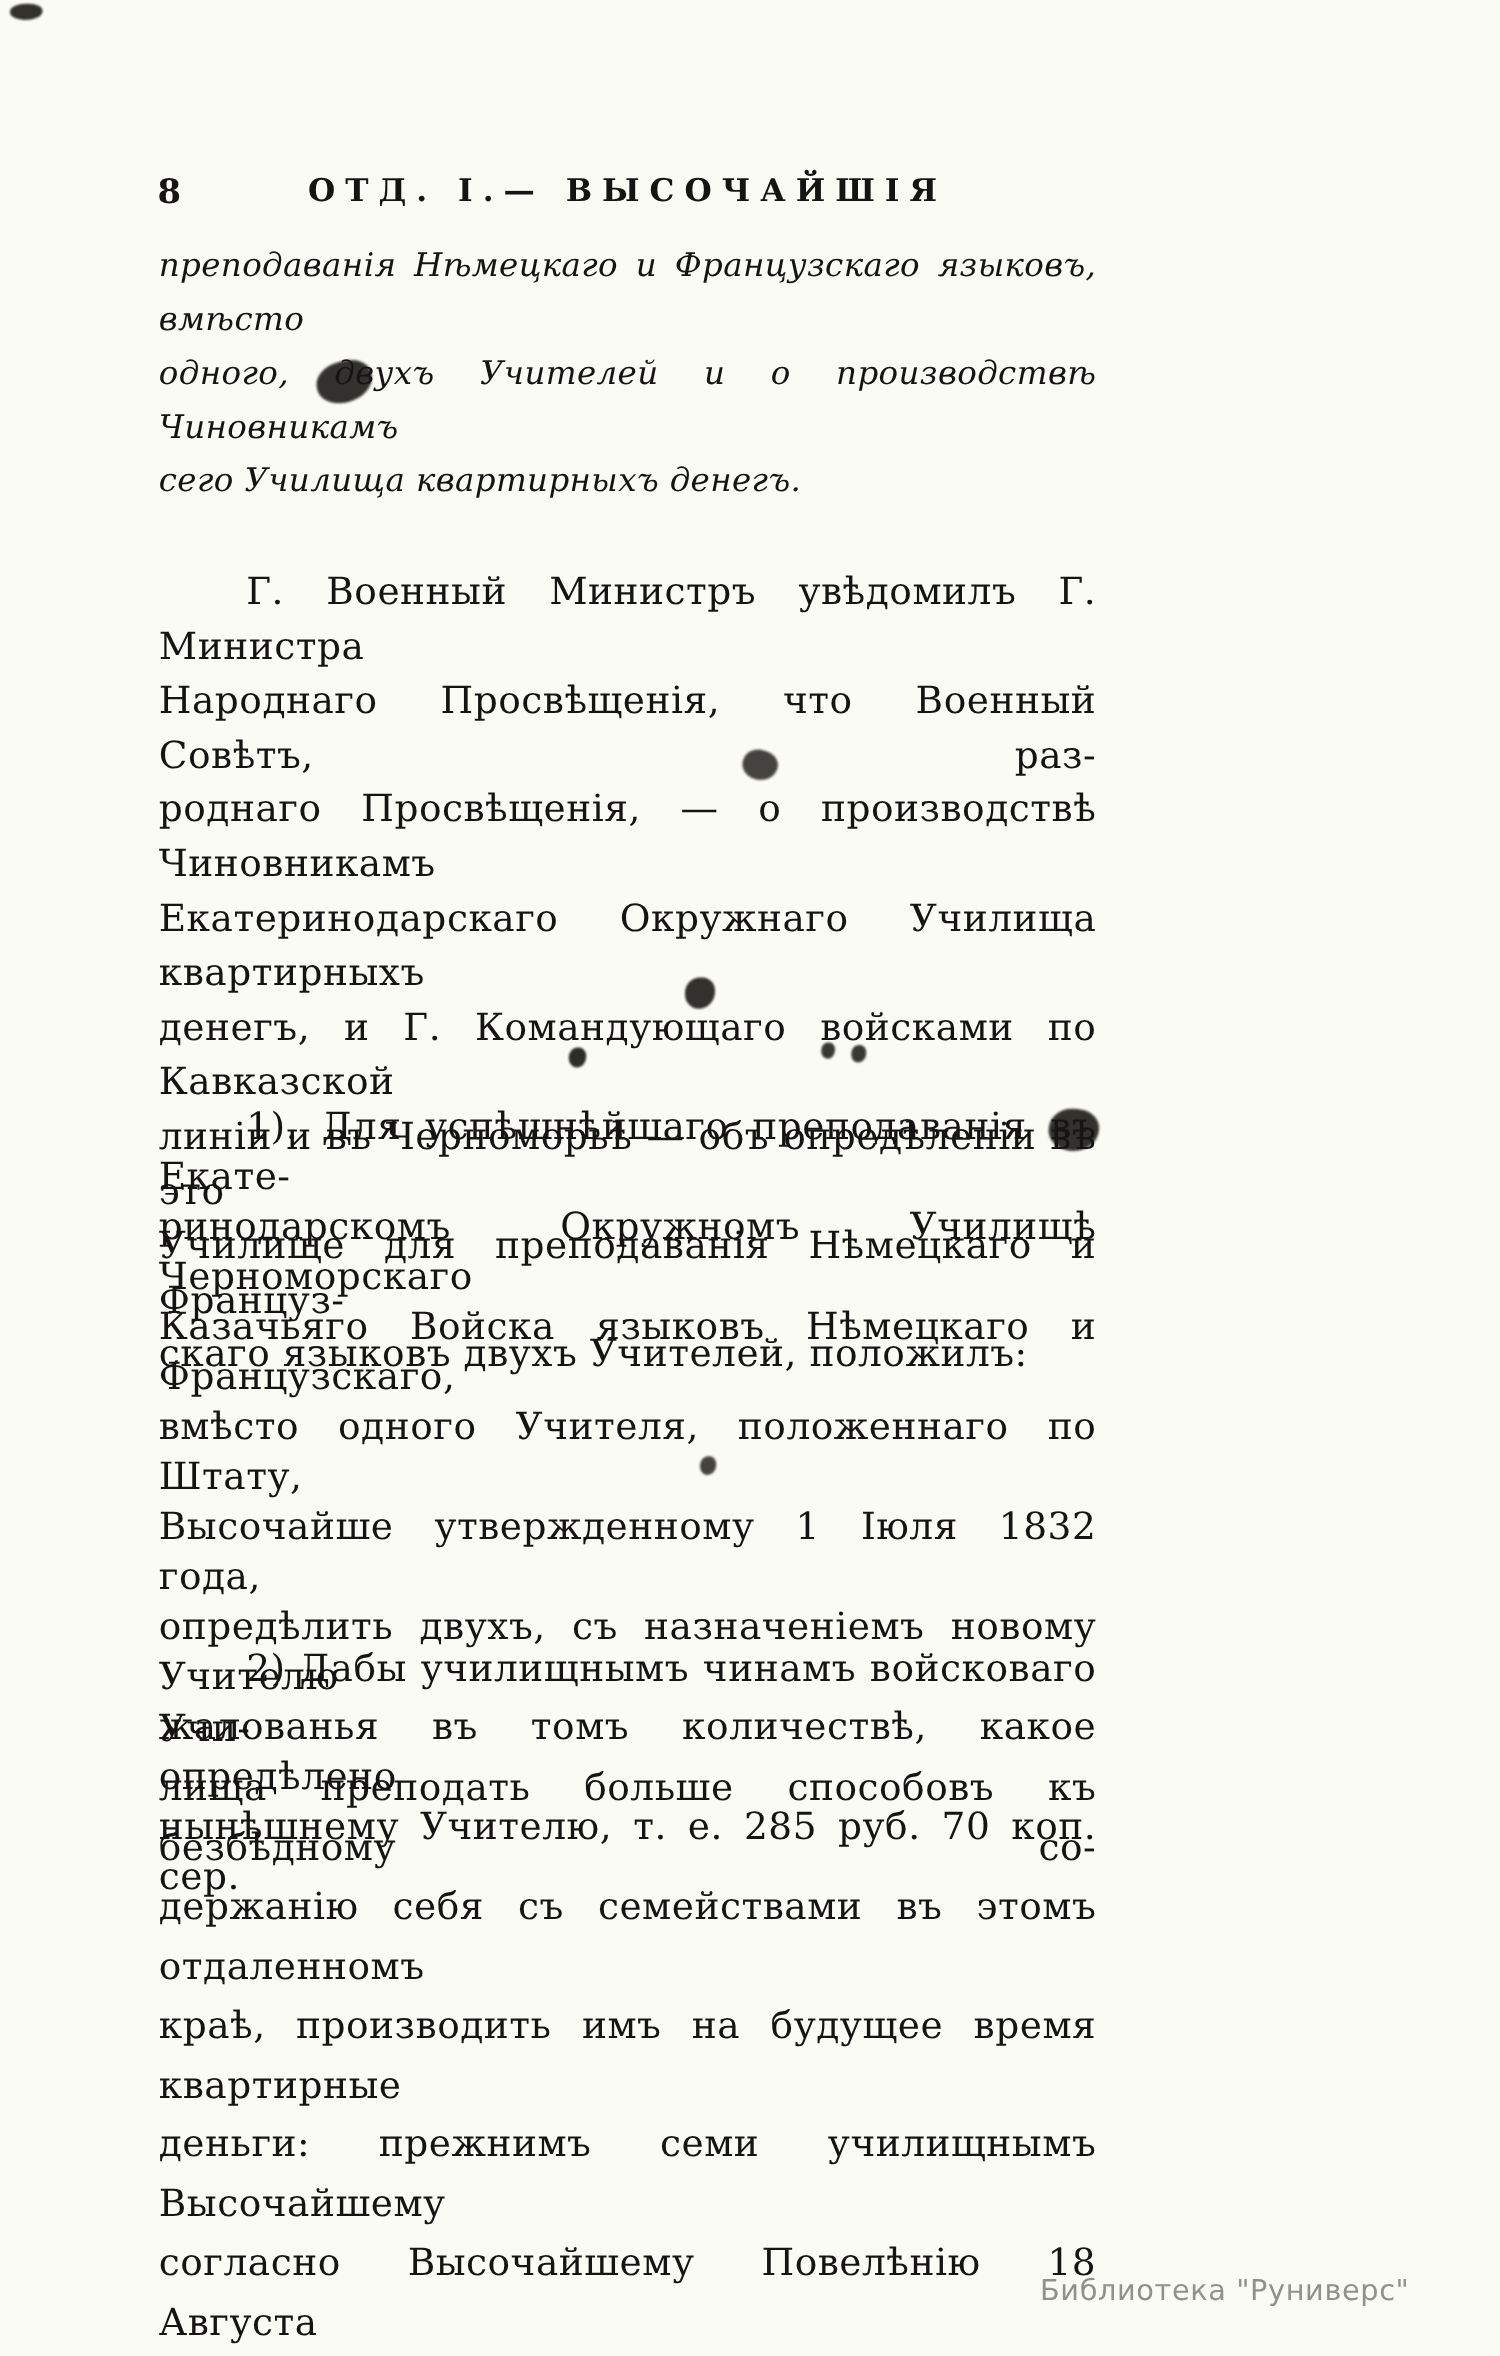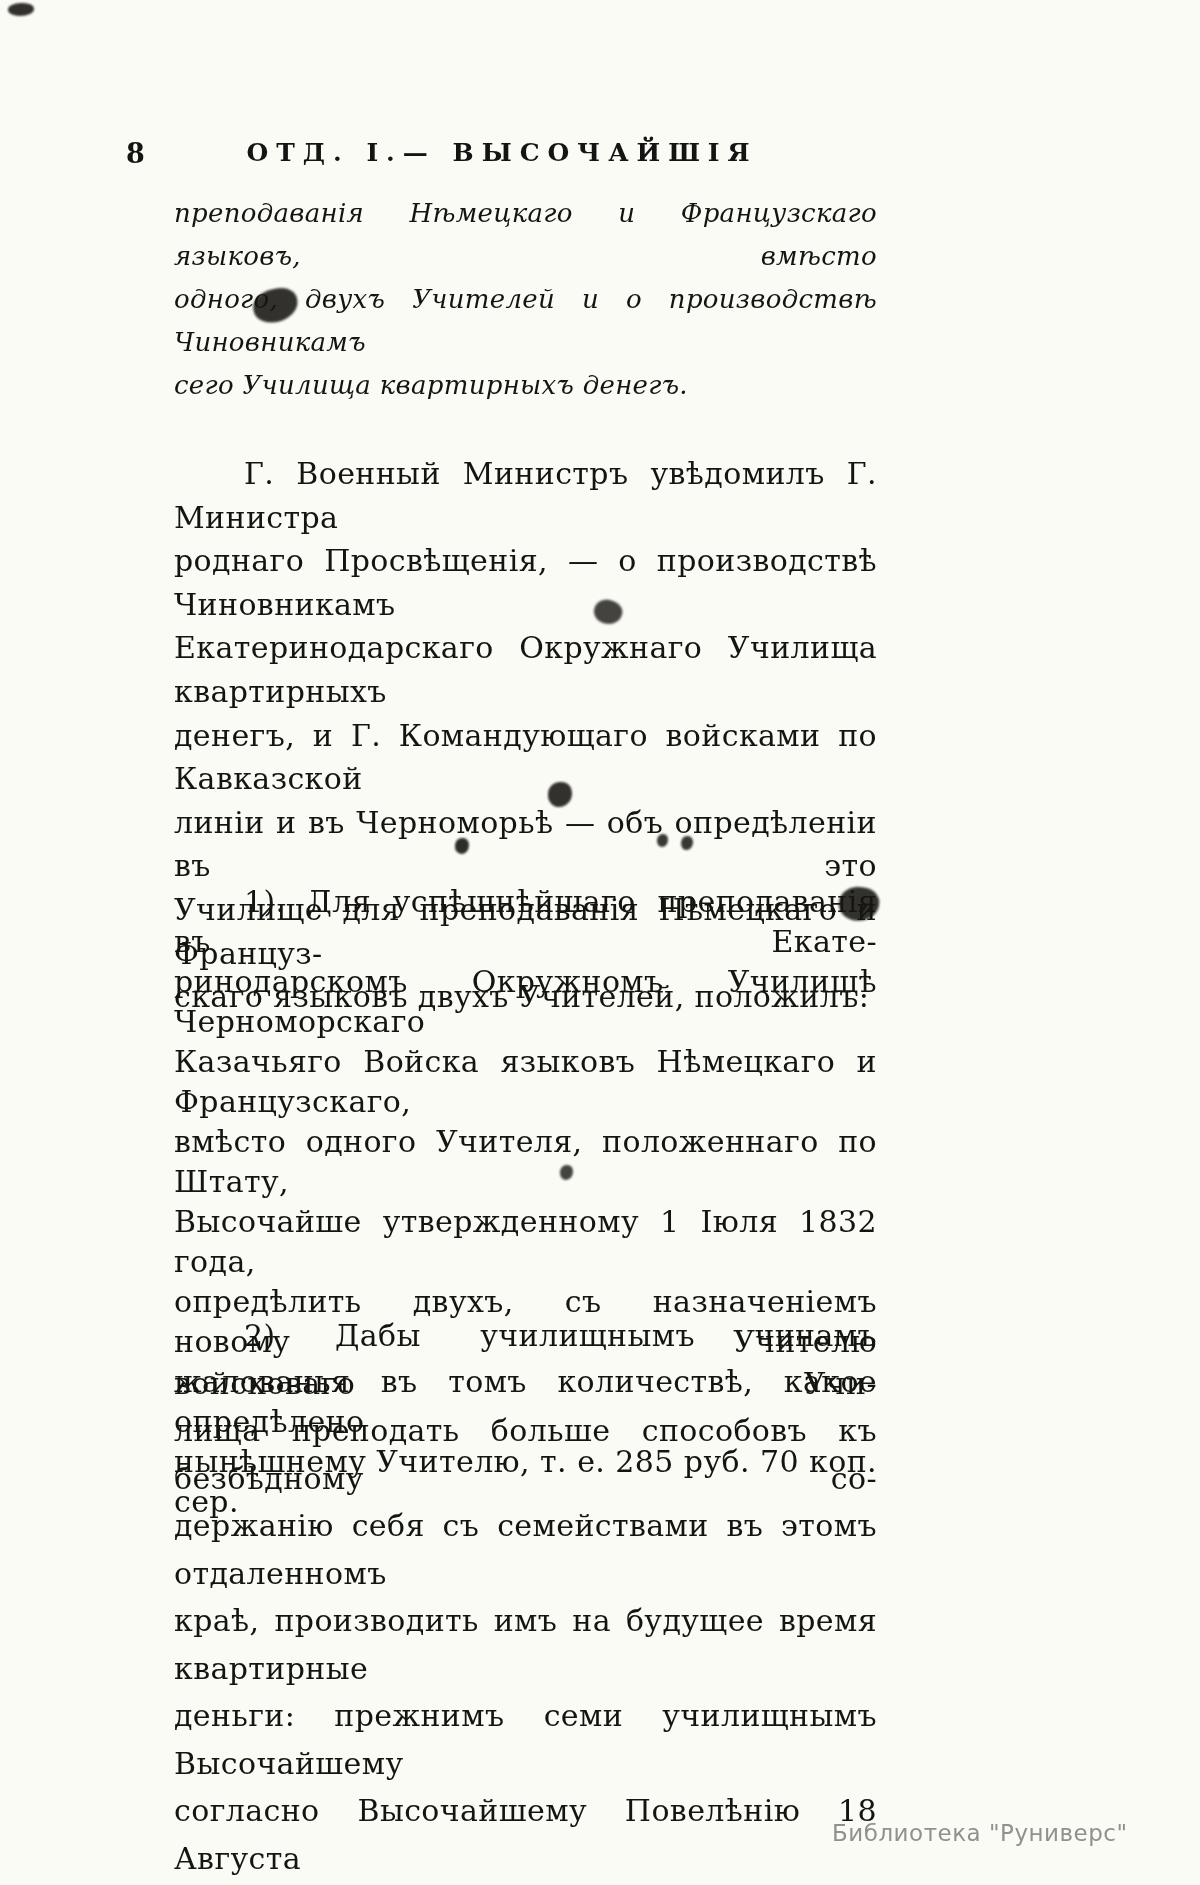--- a/index.html
+++ b/index.html
@@ -34,21 +34,21 @@
     font-size: 26px;
     line-height: 43px;
     letter-spacing: 0.3px;
   }
 
   .para { font-size: 30px; letter-spacing: 0.4px; }
   .para.p1 { top: 452px;  line-height: 43.6px; }
   .para.p2 { top: 882px;  line-height: 40px; }
   .para.p3 { top: 1312px; line-height: 47.5px; }
 
-  .line { text-align: justify; text-align-last: justify; white-space: normal; margin-left: 47px; }
+  .line { text-align: justify; text-align-last: justify; white-space: normal; }
   .line.indent { text-indent: 70px; }
   .line.last { text-align-last: auto; }
 
   
   .blot {
     position: absolute; background: #181613;
     border-radius: 50% 42% 55% 46%;
     filter: blur(0.8px); opacity: 0.88;
   }
 
@@ -68,20 +68,21 @@
   <div class="running-title">ОТД. І.— ВЫСОЧАЙШІЯ</div>
 
   <section class="block title-block">
     <div class="line">преподаванія Нѣмецкаго и Французскаго языковъ, вмѣсто</div>
     <div class="line">одного, двухъ Учителей и о производствѣ Чиновникамъ</div>
     <div class="line last">сего Училища квартирныхъ денегъ.</div>
   </section>
 
   <section class="block para p1">
     <div class="line indent">Г. Военный Министръ увѣдомилъ Г. Министра</div>
+    <div class="line">Народнаго Просвѣщенія, что Военный Совѣтъ, раз-</div>
     <div class="line">роднаго Просвѣщенія, — о производствѣ Чиновникамъ</div>
     <div class="line">Екатеринодарскаго Окружнаго Училища квартирныхъ</div>
     <div class="line">денегъ, и Г. Командующаго войсками по Кавказской</div>
     <div class="line">линіи и въ Черноморьѣ — объ опредѣленіи въ это</div>
     <div class="line">Училище для преподаванія Нѣмецкаго и Француз-</div>
     <div class="line last">скаго языковъ двухъ Учителей, положилъ:</div>
   </section>
 
   <section class="block para p2">
     <div class="line indent">1). Для успѣшнѣйшаго преподаванія въ Екате-</div>

